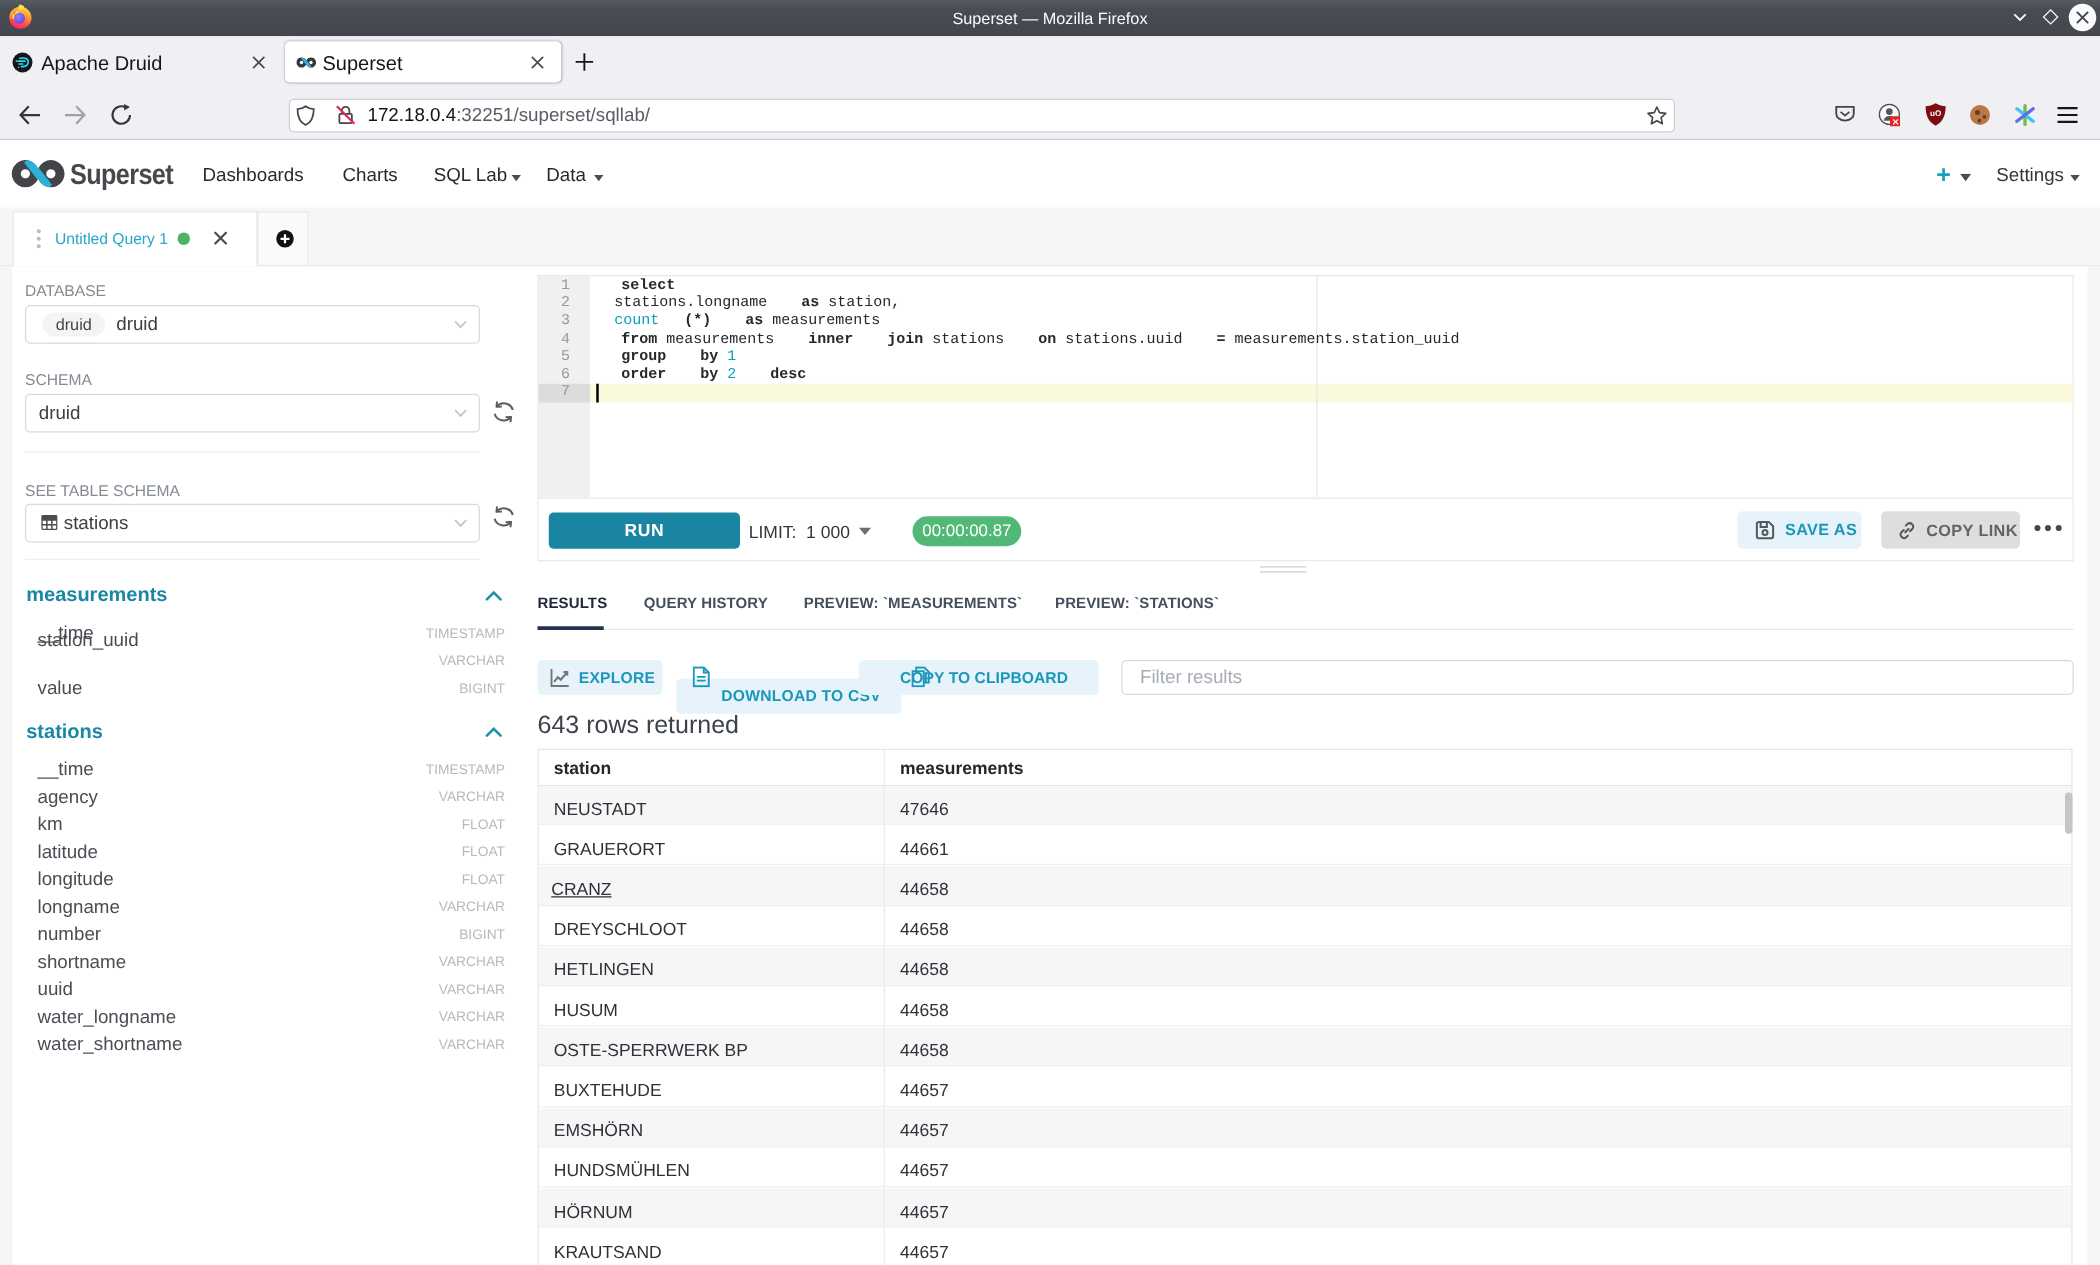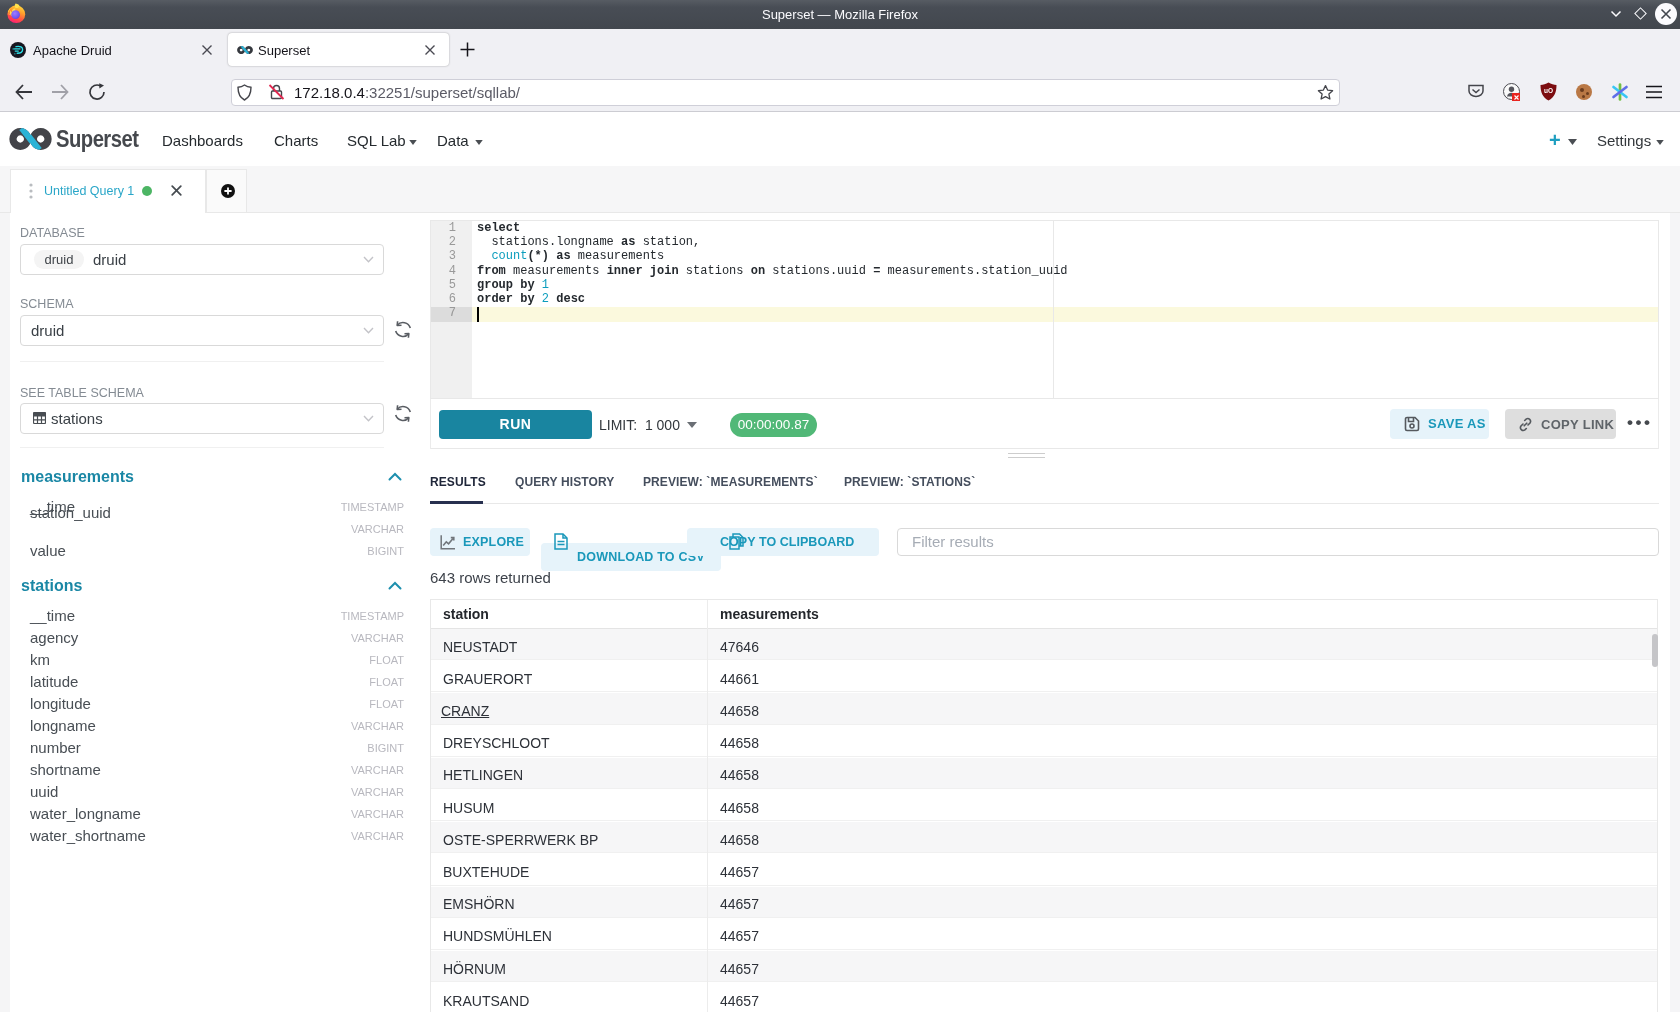--- a/index.html
+++ b/index.html
@@ -7,21 +7,21 @@
 body { font-family:"Liberation Sans", sans-serif; background:#fff; position:relative; }
 .abs { position:absolute; }
 
 
 #titlebar { left:0; top:0; width:1680px; height:29px; background:linear-gradient(180deg,#575c63 0%,#484d55 25%,#42474e 100%); }
 #title-text { left:0; top:0; width:1680px; height:29px; line-height:29px; text-align:center; color:#fbfbfe; font-size:13px; }
 
 
 #tabstrip { left:0; top:29px; width:1680px; height:41px; background:#f0f0f4; }
 .fftab-active { left:228px; top:33px; width:221px; height:33px; background:#fff; border-radius:4px; box-shadow:0 0 2px rgba(0,0,0,.35); }
-.fftab-title { font-size:13px; color:#15141a; }
+.fftab-title { font-size:16px; color:#15141a; }
 
 
 #navtoolbar { left:0; top:70px; width:1680px; height:42px; background:#f0f0f4; border-bottom:1px solid #ccccd2; }
 #urlbar { left:231px; top:79px; width:1109px; height:27px; background:#fff; border-radius:4px; border:1px solid #cfcfd8; }
 #urltext { left:294px; top:80px; height:26px; line-height:26px; font-size:15px; color:#15141a; }
 #urltext span { color:#5b5b66; }
 
 
 #ss-navbar { left:0; top:113px; width:1680px; height:53px; background:#fff; }
 .navlink { top:132px; font-size:15px; color:#252a2e; }
@@ -38,21 +38,21 @@
 .divider { left:20px; width:364px; height:1px; background:#f0f0f0; }
 .schema-h { font-size:16px; font-weight:bold; color:#1a87a5; }
 .col-item { font-size:15px; color:#484e54; }
 .col-type { font-size:11px; color:#b8b8bf; }
 
 
 #editor { left:430px; top:220px; width:1229px; height:179px; background:#fff; border:1px solid #e8e8e8; }
 #gutter { left:431px; top:221px; width:41px; height:177px; background:#f0f0f0; }
 .gnum { position:absolute; width:32px; text-align:right; font-family:"Liberation Mono",monospace; font-size:12px; line-height:14.2px; color:#999; }
 .codeline { position:absolute; left:477px; font-family:"Liberation Mono",monospace; font-size:12px; line-height:14.2px; color:#24292e; white-space:pre; }
-.codeline b { font-weight:bold; }
+.codeline b { font-weight:bold;margin-left:20px; }
 .tl { color:#0b9dbd; }
 #active-line { left:472px; top:307px; width:1186px; height:15px; background:#fbf9dd; }
 #active-gutter { left:431px; top:307px; width:41px; height:15px; background:#dcdcdc; }
 #print-margin { left:1053px; top:221px; width:1px; height:177px; background:#e8e8e8; }
 #cursor { left:477px; top:307px; width:2px; height:15px; background:#000; }
 
 
 #run-btn { left:439px; top:410px; width:153px; height:29px; background:#1985a0; border-radius:4px; color:#fff; font-weight:bold; font-size:14px; letter-spacing:0.5px; text-align:center; line-height:29px; }
 #timer { left:730px; top:413px; width:87px; height:24px; background:#51b877; border-radius:12px; color:#fff; font-size:13.5px; text-align:center; line-height:24px; }
 #saveas { left:1390px; top:409px; width:99px; height:30px; background:#e6f3fa; border-radius:4px; }
@@ -391,21 +391,21 @@
     <path d="M1 1 H9 L13 5 V16 H1 Z" stroke="#1a98ba" stroke-width="1.5" fill="none"></path>
     <path d="M9 1 V5 H13" stroke="#1a98ba" stroke-width="1.5" fill="none"></path>
     <path d="M3.5 8.5 H10.5 M3.5 11.5 H10.5" stroke="#1a98ba" stroke-width="1.4"></path>
   </svg>
 <div class="abs rbtn" style="left:687px;width:192px;"><span style="margin-left:33px;letter-spacing:0.05px;">COPY TO CLIPBOARD</span></div>
 <svg class="abs" style="left:729px;top:533px;" width="15" height="17" viewBox="0 0 15 17">
     <rect x="1" y="4" width="9" height="12" stroke="#1a98ba" stroke-width="1.5" fill="none"></rect>
     <path d="M4 4 V1 H10.5 L14 4.5 V13 H10" stroke="#1a98ba" stroke-width="1.5" fill="none"></path>
   </svg>
 <div class="abs" id="filter-input">Filter results</div>
-<div class="abs" style="left:430px;top:569px;font-size:15px;color:#3d424a;">643 rows returned</div>
+<div class="abs" style="left:430px;top:569px;font-size:20px;color:#3d424a;">643 rows returned</div>
 
 <div class="abs" id="rtable"></div>
 <div class="abs" style="left:707px;top:600px;width:1px;height:412px;background:#ececec;z-index:5;"></div>
 <div class="abs th" style="left:443px;top:606px;">station</div>
 <div class="abs th" style="left:720px;top:606px;">measurements</div>
 <div class="abs" style="left:431px;top:628px;width:1226px;height:1px;background:#e4e4e4;"></div>
 <div class="abs row-alt" style="left:431px;top:629px;width:1226px;height:31.2px;border-bottom:1px solid #f0f0f0;"></div>
 <div class="abs td" style="left:443px;top:638.5px;">NEUSTADT</div>
 <div class="abs td" style="left:720px;top:638.5px;">47646</div>
 <div class="abs" style="left:431px;top:661.2px;width:1226px;height:31.2px;border-bottom:1px solid #f0f0f0;"></div>

